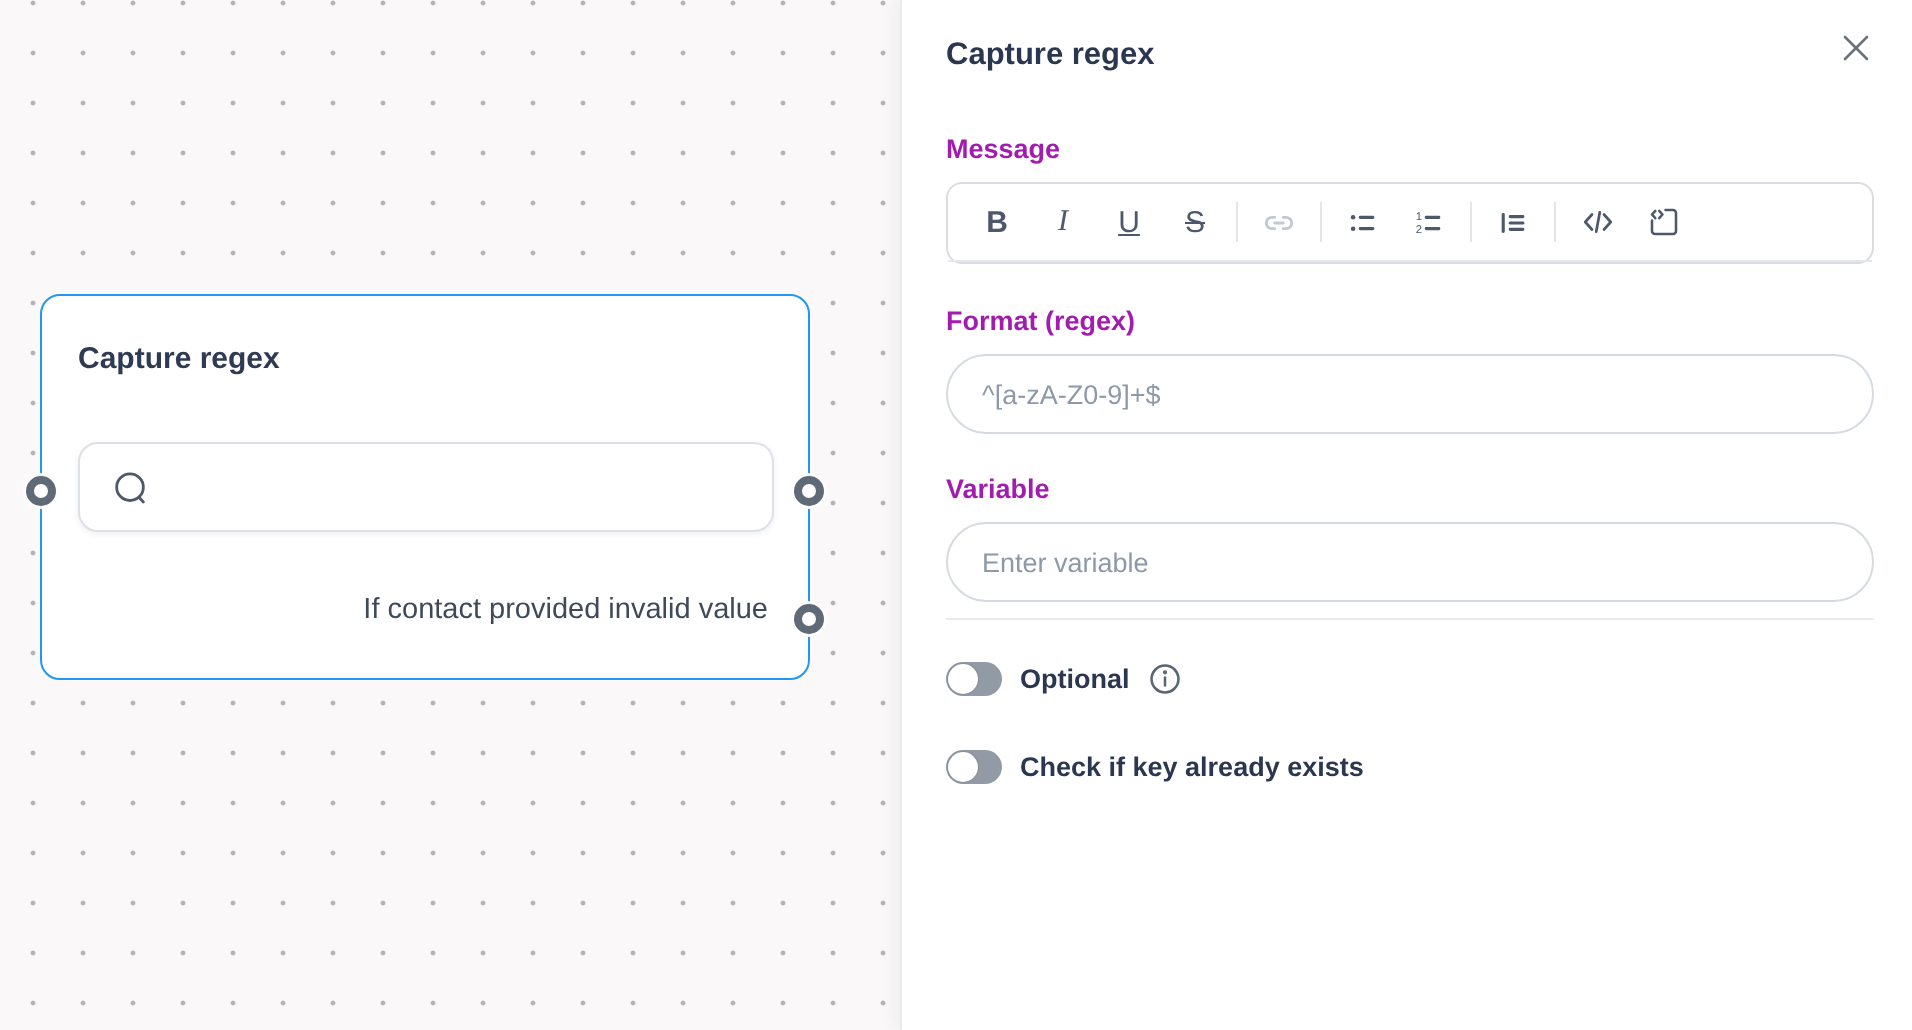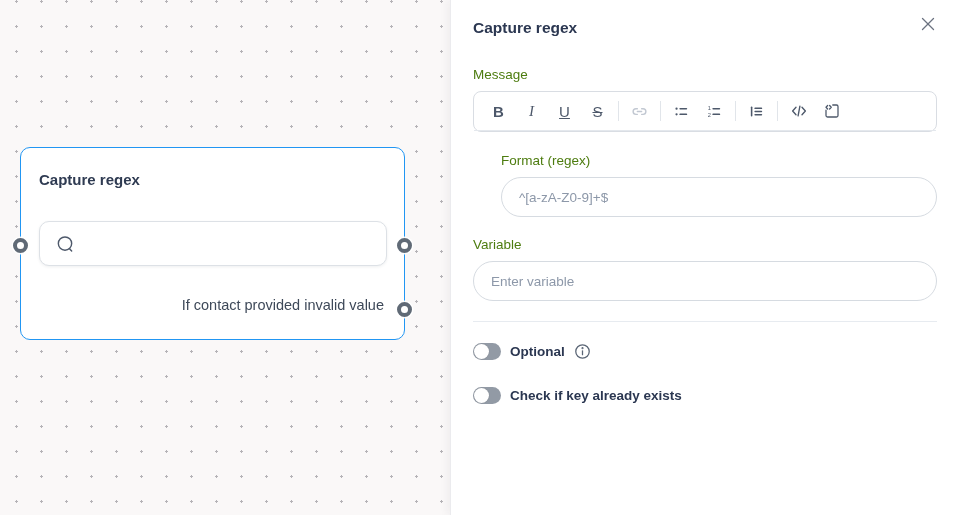--- a/index.html
+++ b/index.html
@@ -77,22 +77,22 @@
   .panel-header { position: relative; margin-bottom: 30px; }
   .panel-title { font-size: 15.5px; font-weight: 700; color: #2b3751; }
   .close-btn {
     position: absolute;
     right: -2px; top: -6px;
     width: 22px; height: 22px;
     display: flex; align-items: center; justify-content: center;
     cursor: pointer; background: none; border: none;
   }
   .field-label {
-    font-size: 13.5px; font-weight: 400;
-    color: #4d7c0f;
+    font-size: 13.5px; font-weight: 700;
+    color: #a21caf;
     margin-bottom: 9px;
   }
 
   
   .editor {
     border: 1px solid #d9dde3;
     border-radius: 8px;
     margin-bottom: 21px;
     background: #fff;
   }
@@ -129,22 +129,22 @@
     border: 1px solid #d6dbe1;
     border-radius: 20px;
     padding: 0 17px;
     font-size: 13.5px;
     font-family: "Liberation Sans", sans-serif;
     color: #2f3b52;
     outline: none;
     background: #fff;
   }
   .text-input::placeholder { color: #8d98a9; opacity: 1; }
-  .field-format { margin-bottom: 20px; margin-left: 28px; }
-  .field-variable { margin-bottom: 20px; }
+  .field-format { margin-bottom: 20px; }
+  .field-variable { margin-bottom: 8px; }
 
   .divider { height: 1px; background: #e7ebf0; margin-bottom: 21px; }
 
   .toggle-row {
     display: flex; align-items: center;
     margin-bottom: 27px;
   }
   .toggle {
     position: relative;
     width: 28px; height: 17px;

